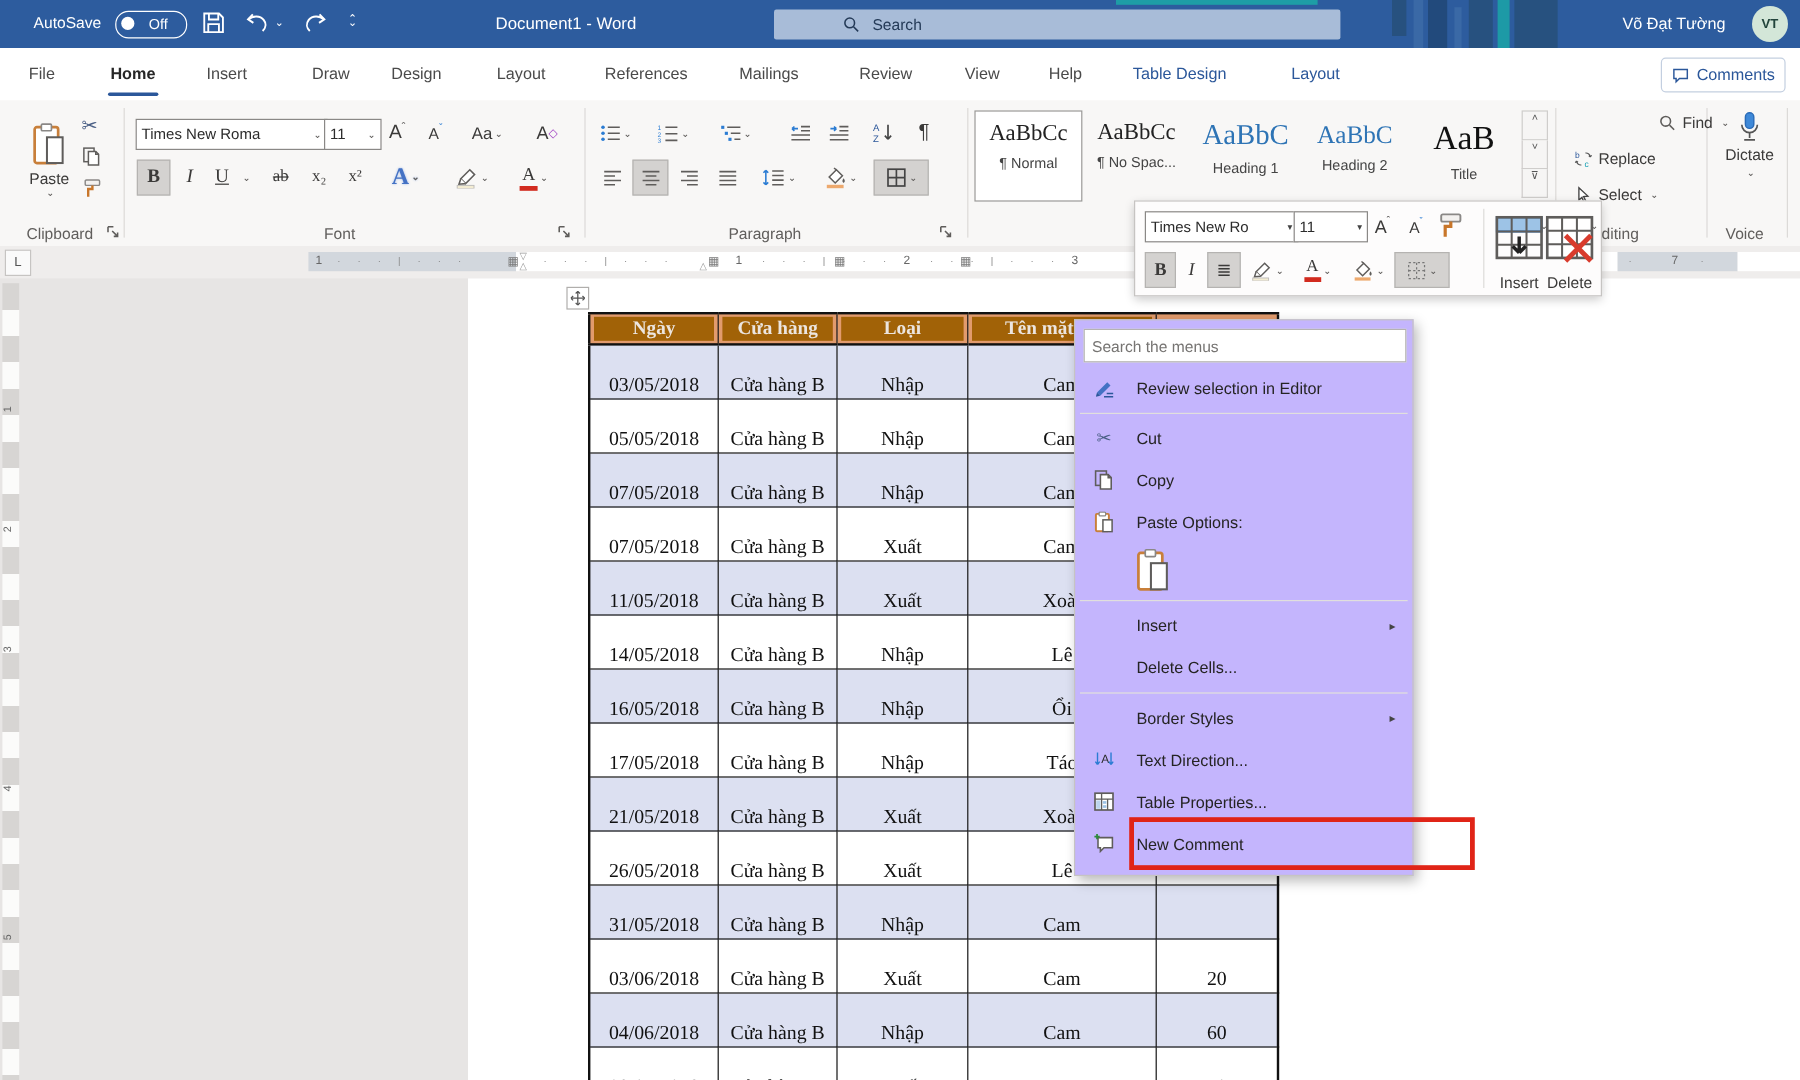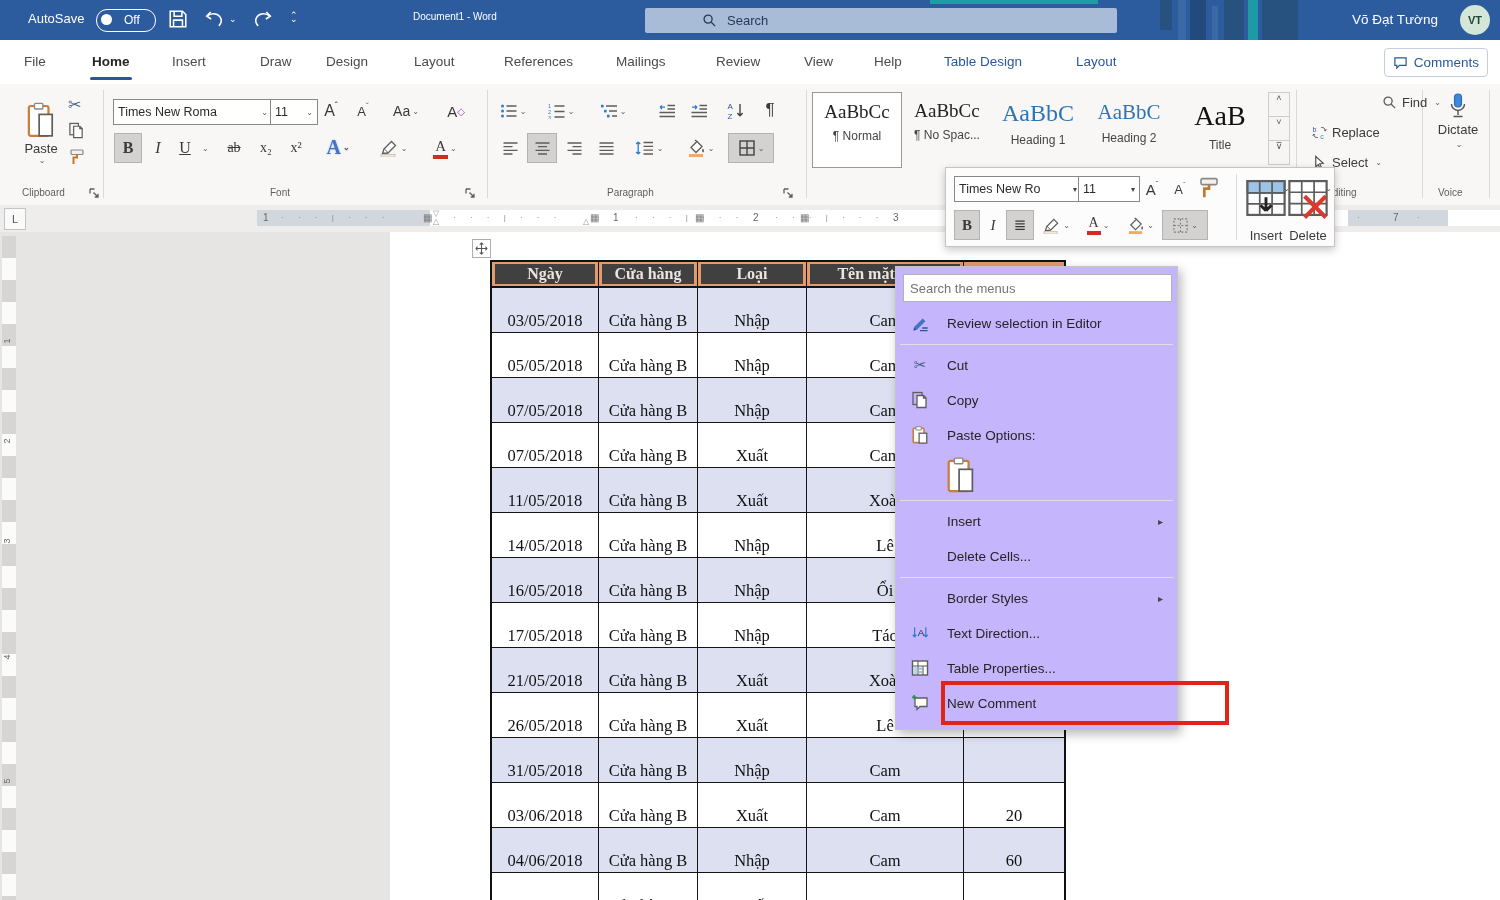--- a/index.html
+++ b/index.html
@@ -10,42 +10,42 @@
 
   
   #titlebar{position:absolute;left:0;top:0;width:1500px;height:40px;background:#2d5c9e;color:#fff;}
   #titlebar .deco{position:absolute;top:0;}
   .autosave-label{position:absolute;left:28px;top:11px;font-size:13px;}
   .toggle{position:absolute;left:96px;top:9px;width:58px;height:21px;border:1.5px solid #fff;border-radius:11px;text-align:right;}
   .toggle .knob{position:absolute;left:4px;top:3.5px;width:11px;height:11px;border-radius:50%;background:#fff;}
   .toggle .tstate{position:absolute;left:27px;top:2.5px;font-size:12px;color:#fff;}
   .qat{position:absolute;top:9px;width:20px;height:20px;}
   .caretw{position:absolute;top:14px;font-size:9px;color:#fff;}
-  .doc-title{position:absolute;left:413px;top:11px;font-size:10px;color:#fff;}
+  .doc-title{position:absolute;left:413px;top:11px;font-size:14px;color:#fff;}
   #searchbox{position:absolute;left:645px;top:8px;width:472px;height:25px;background:#a8bcd8;border-radius:2px;}
   #searchbox .mag{position:absolute;left:57px;top:5px;width:15px;height:15px;}
   #searchbox .stext{position:absolute;left:82px;top:5px;font-size:13px;color:#243a57;}
   .user-name{position:absolute;left:1352px;top:12px;font-size:13.5px;color:#fff;}
   .avatar{position:absolute;left:1460px;top:5px;width:30px;height:30px;border-radius:50%;background:#d3e6d8;
           color:#23453c;font-size:11px;font-weight:bold;display:flex;align-items:center;justify-content:center;}
 
   
   #tabrow{position:absolute;left:0;top:40px;width:1500px;height:44px;background:#fff;border-bottom:1px solid #e3e1df;}
   .tab{position:absolute;top:12px;font-size:13.5px;color:#4a4a4a;padding:2px 4px;cursor:pointer;}
   .tab.active{color:#262626;font-weight:bold;}
   .tab.active::after{content:"";position:absolute;left:2px;right:2px;bottom:-9px;height:3px;background:#2b579a;border-radius:2px;}
   .tab.contextual{color:#2b579a;}
   #comments-btn{position:absolute;left:1384px;top:8px;width:102px;height:27px;border:1px solid #c3cfe0;border-radius:4px;
         background:#fff;display:flex;align-items:center;justify-content:center;gap:6px;color:#2b579a;font-size:13.5px;}
   #comments-btn .ic{width:15px;height:14px;}
 
   
   #ribbon{position:absolute;left:0;top:84px;width:1500px;height:121px;background:#f8f7f6;border-bottom:1px solid #d8d6d4;}
   .vdiv{position:absolute;top:6px;height:108px;width:1px;background:#dcdad8;}
-  .grp-label{position:absolute;top:103px;font-size:10px;color:#605e5c;}
+  .grp-label{position:absolute;top:103px;font-size:13px;color:#605e5c;}
   .launcher{position:absolute;top:103px;width:12px;height:12px;}
   .rbtn{position:absolute;display:flex;align-items:center;justify-content:center;border:1px solid transparent;color:#3b3a39;}
   .rbtn.active{background:#d4d2d0;border-color:#b5b3b1;}
   .caretg{font-size:8px;color:#5f5d5b;margin-left:2px;}
   .combo{position:absolute;background:#fff;border:1px solid #8a8886;display:flex;align-items:center;font-size:12.5px;color:#2b2b2b;padding:0 4px;justify-content:space-between;}
   .serifb{font-family:"Liberation Serif",serif;}
   .stylecard{position:absolute;width:88px;height:74px;text-align:center;cursor:pointer;}
   .stylecard.selected{border:1px solid #9a9896;background:#fff;box-shadow:inset 0 0 0 1px #fff;}
   .stylecard .prev{display:block;margin-top:8px;font-family:"Liberation Serif",serif;white-space:nowrap;overflow:hidden;}
   .stylecard .sname{display:block;margin-top:6px;font-size:12px;color:#444;white-space:nowrap;overflow:hidden;}
@@ -71,21 +71,21 @@
   #watermark{position:absolute;left:30px;top:238px;width:440px;height:62px;display:flex;align-items:center;}
   #watermark .vmark{width:88px;height:62px;}
   #watermark .wmtext{font-size:35px;font-weight:bold;letter-spacing:1px;color:#e02226;white-space:nowrap;}
   #watermark .wmsuffix{color:#a81d20;}
   #tablehandle{position:absolute;left:472px;top:239px;width:19px;height:19px;background:#fff;border:1px solid #b0aeac;padding:2px;box-sizing:border-box;}
 
   #doctable{position:absolute;left:490px;top:260px;border-collapse:collapse;font-family:"Liberation Serif",serif;}
   #doctable th,#doctable td{border:1px solid #141414;padding:0;}
   #doctable{border:2px solid #111;}
   #doctable th{height:24px;background:#e29b6d;border-bottom:2px solid #111;border-top:2px solid #111;}
-  #doctable th .hin{display:block;margin:2px 3px;padding:1px 0;background:#404040;color:#ece5df;
+  #doctable th .hin{display:block;margin:2px 3px;padding:1px 0;background:#a16207;color:#ece5df;
       font-weight:bold;font-size:16px;text-align:center;}
   #doctable td{height:43px;vertical-align:bottom;text-align:center;font-size:16.5px;color:#111;line-height:21px;padding-bottom:1px;}
   tr.shaded td{background:#dce0f1;}
   .col-date{width:106px;} .col-store{width:98px;} .col-type{width:108px;} .col-item{width:156px;} .col-qty{width:100px;}
 
   
   #minitoolbar{position:absolute;left:945px;top:167px;width:388px;height:78px;background:#fdfcfc;
       border:1px solid #c6c4c2;box-shadow:0 3px 8px rgba(0,0,0,.22);}
   #minitoolbar .mdiv{position:absolute;left:290px;top:6px;width:1px;height:66px;background:#dddbd9;}
   .mbtn{position:absolute;display:flex;align-items:center;justify-content:center;color:#3b3a39;border:1px solid transparent;}

